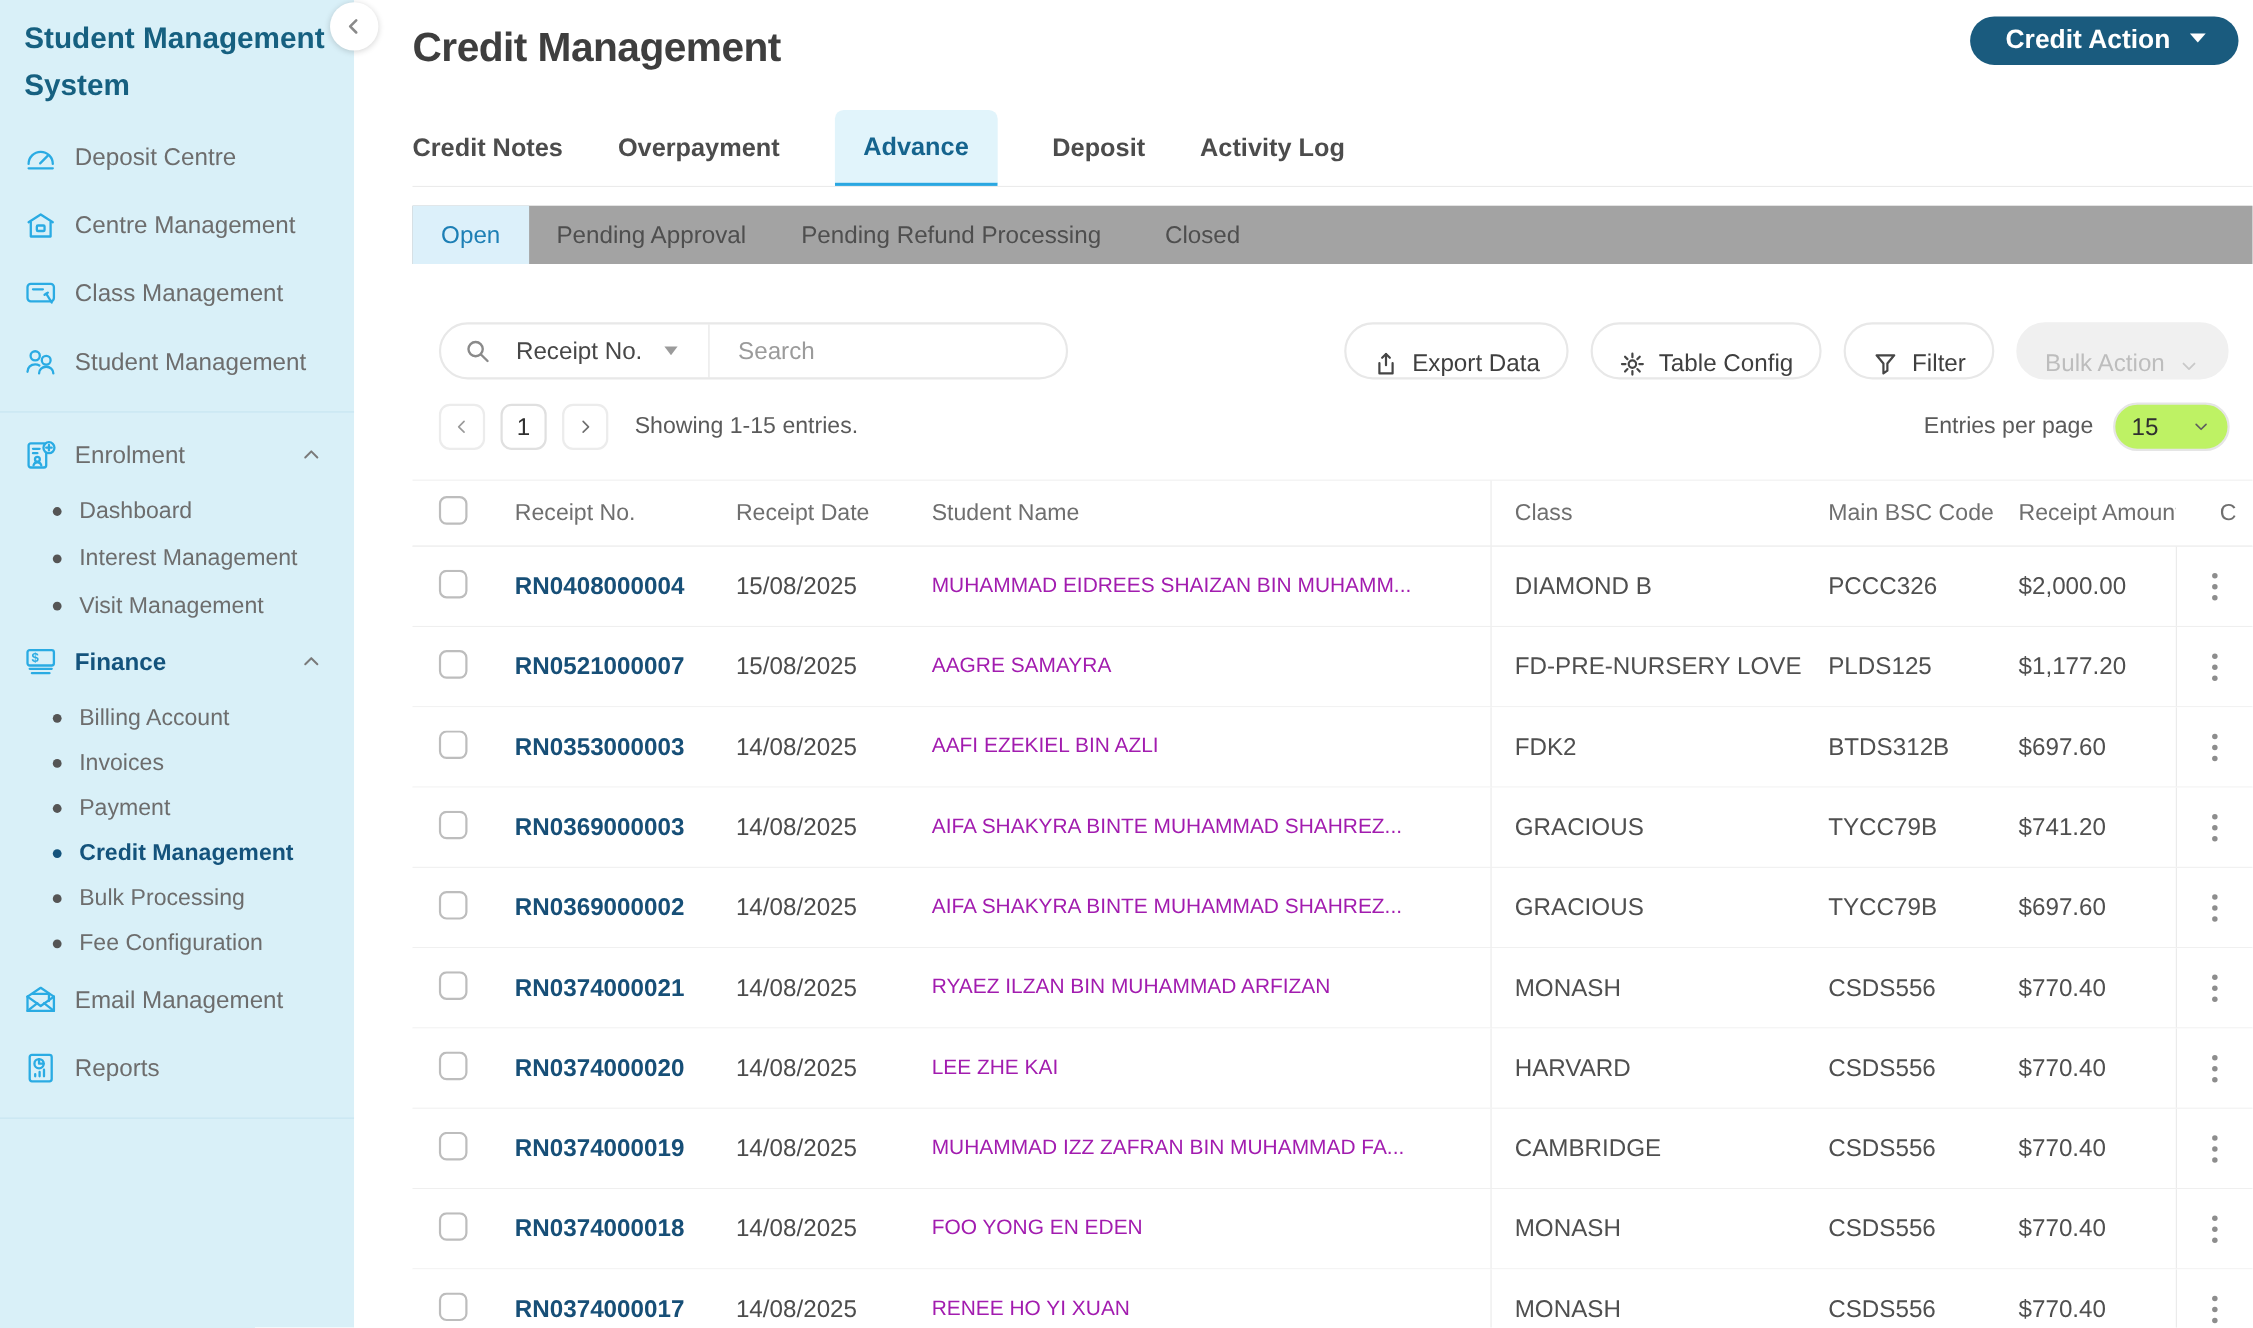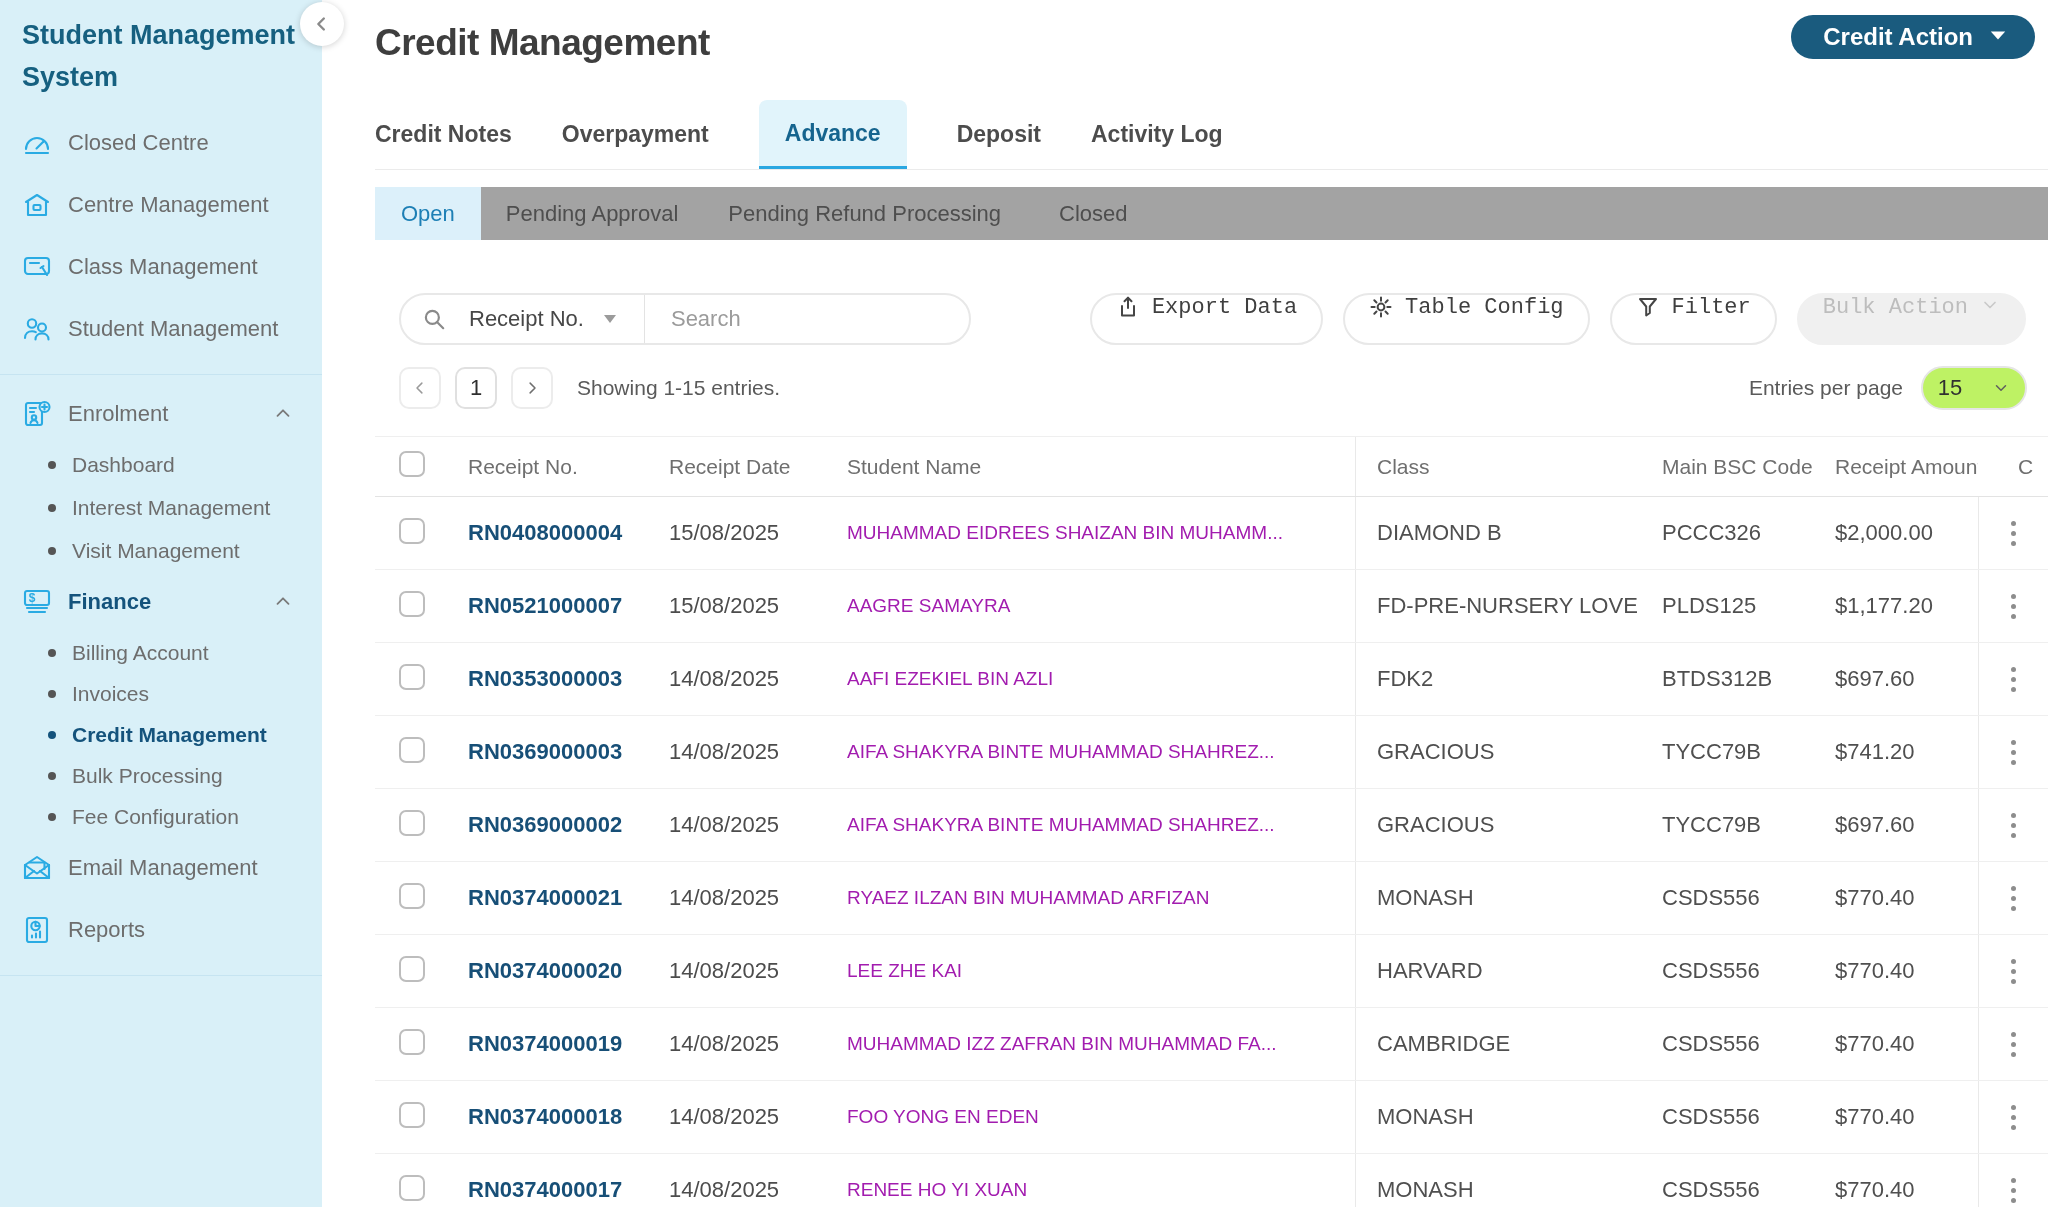--- a/index.html
+++ b/index.html
@@ -50,22 +50,22 @@
   .search-pill { position:absolute; left:77px; top:293px; width:572px; height:52px; border:2px solid #e8e8e8;
     border-radius:26px; display:flex; align-items:center; background:#fff; }
   .search-pill .mag { margin-left:20px; }
   .search-cat { margin-left:22px; font-size:22px; color:#474747; cursor:pointer; display:flex; align-items:center; gap:18px; }
   .search-vline { width:1px; height:48px; background:#e3e3e3; margin-left:26px; }
   .search-input { border:none; outline:none; margin-left:26px; font-size:22px; color:#444; width:240px;
     font-family:inherit; background:transparent; }
   .search-input::placeholder { color:#9b9b9b; }
 
   .toolbtns { position:absolute; right:22px; top:293px; display:flex; gap:20px; }
-  .toolbtn { height:52px; border-radius:26px; border:2px solid #e8e8e8; background:#fff; display:flex; align-items:flex-start;
-    gap:12px; padding:0 24px; font-size:22px; color:#3f3f3f; cursor:pointer; font-family:Liberation Mono, monospace; }
+  .toolbtn { height:52px; border-radius:26px; border:2px solid #e8e8e8; background:#fff; display:flex; align-items:flex-end;
+    gap:12px; padding:0 24px; font-size:22px; color:#3f3f3f; cursor:pointer; font-family:Liberation Sans, sans-serif; }
   .toolbtn.disabled { background:#f0f0f0; border-color:#f0f0f0; color:#bdbdbd; cursor:default; }
 
   
   .pagerow { position:absolute; left:77px; top:366px; right:21px; height:44px; display:flex; align-items:center; }
   .pgbtn { width:42px; height:42px; border-radius:10px; border:2px solid #ececec; background:#fff; display:flex;
     align-items:center; justify-content:center; cursor:pointer; font-family:inherit; }
   .pgbtn + .pgbtn { margin-left:14px; }
   .pgbtn.page { font-size:22px; color:#2f2f2f; border-color:#e0e0e0; }
   .pg-summary { margin-left:24px; font-size:21px; color:#5a5a5a; }
   .entries { margin-left:auto; display:flex; align-items:center; gap:18px; }
@@ -105,21 +105,21 @@
 
     <nav class="snav">
       <div class="sitem">
         <span class="ic">
           <svg class="lineicon" width="30" height="30" viewBox="0 0 30 30">
               <path d="M4 21a11 11 0 0 1 22 0"></path>
               <path d="M14.5 20.5l7-7"></path>
               <path d="M4 25h22"></path>
             </svg>
         </span>
-        <span class="lbl">Closed Centre</span>
+        <span class="lbl">Deposit Centre</span>
       </div>
       <div class="sitem">
         <span class="ic">
           <svg class="lineicon" width="30" height="30" viewBox="0 0 30 30">
               <path d="M4 12l11-7 11 7"></path>
               <path d="M6 12v13h18V12"></path>
               <rect x="11.5" y="15" width="7" height="5" rx="1"></rect>
             </svg>
         </span>
         <span class="lbl">Centre Management</span>
@@ -197,20 +197,24 @@
             </svg>
         </span>
       </div>
       <div class="subitem h41">
         <span class="dot"></span>
         <span class="slbl">Billing Account</span>
       </div>
       <div class="subitem h41">
         <span class="dot"></span>
         <span class="slbl">Invoices</span>
+      </div>
+      <div class="subitem h41">
+        <span class="dot"></span>
+        <span class="slbl">Payment</span>
       </div>
       <div class="subitem h41 active">
         <span class="dot"></span>
         <span class="slbl">Credit Management</span>
       </div>
       <div class="subitem h41">
         <span class="dot"></span>
         <span class="slbl">Bulk Processing</span>
       </div>
       <div class="subitem h41">

